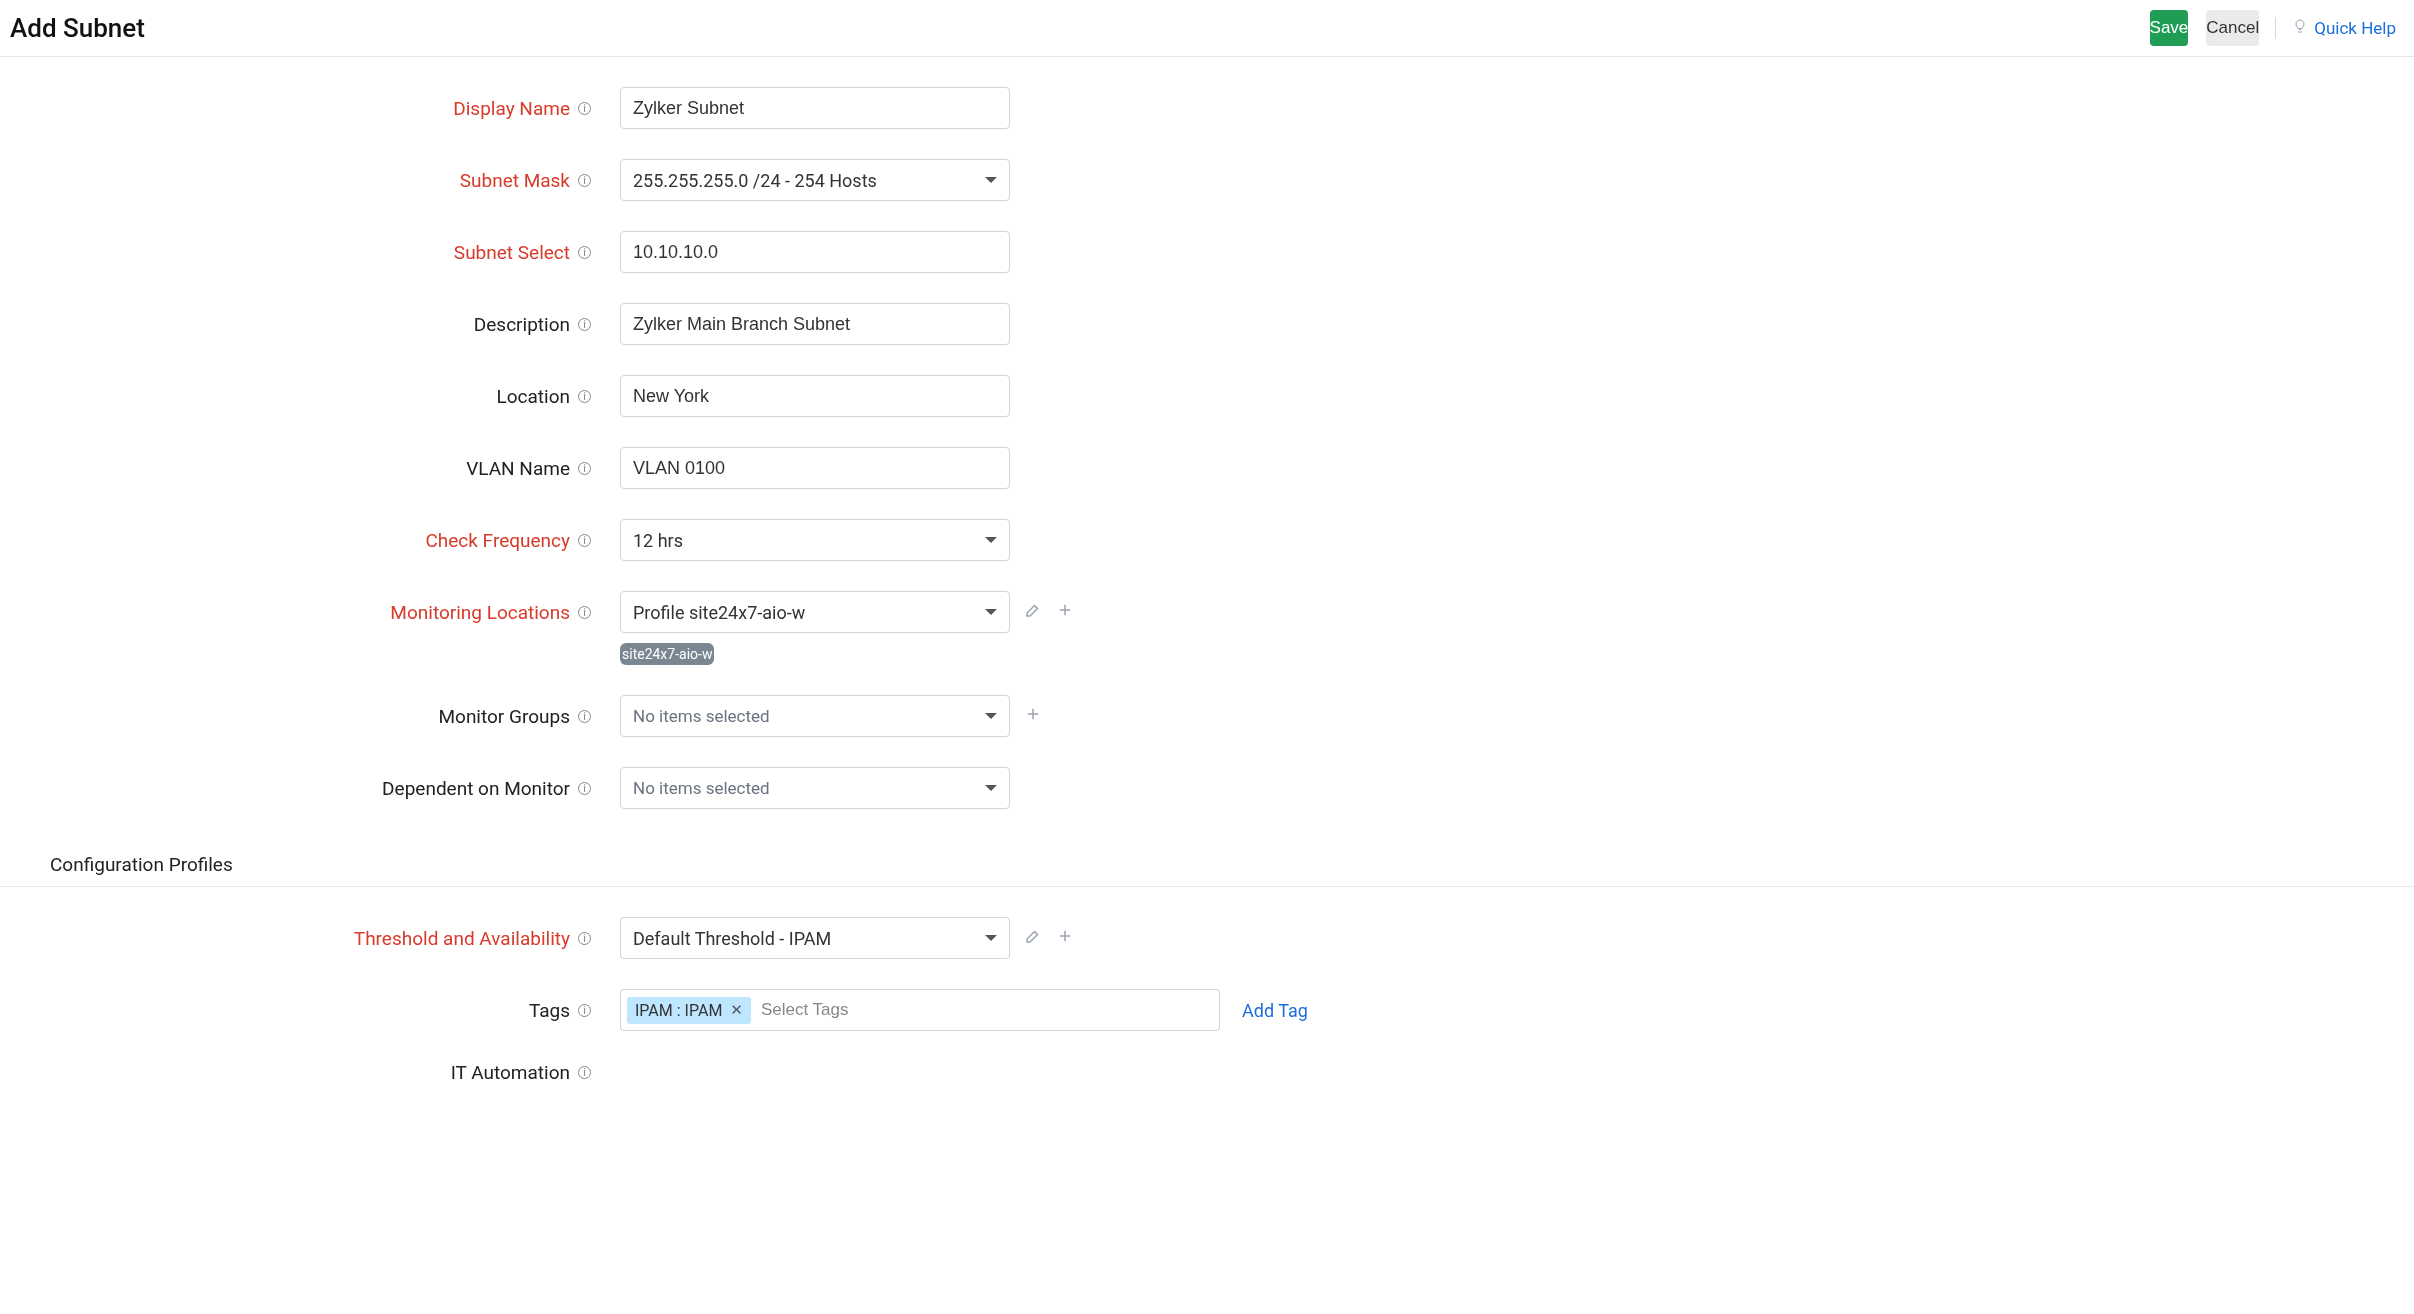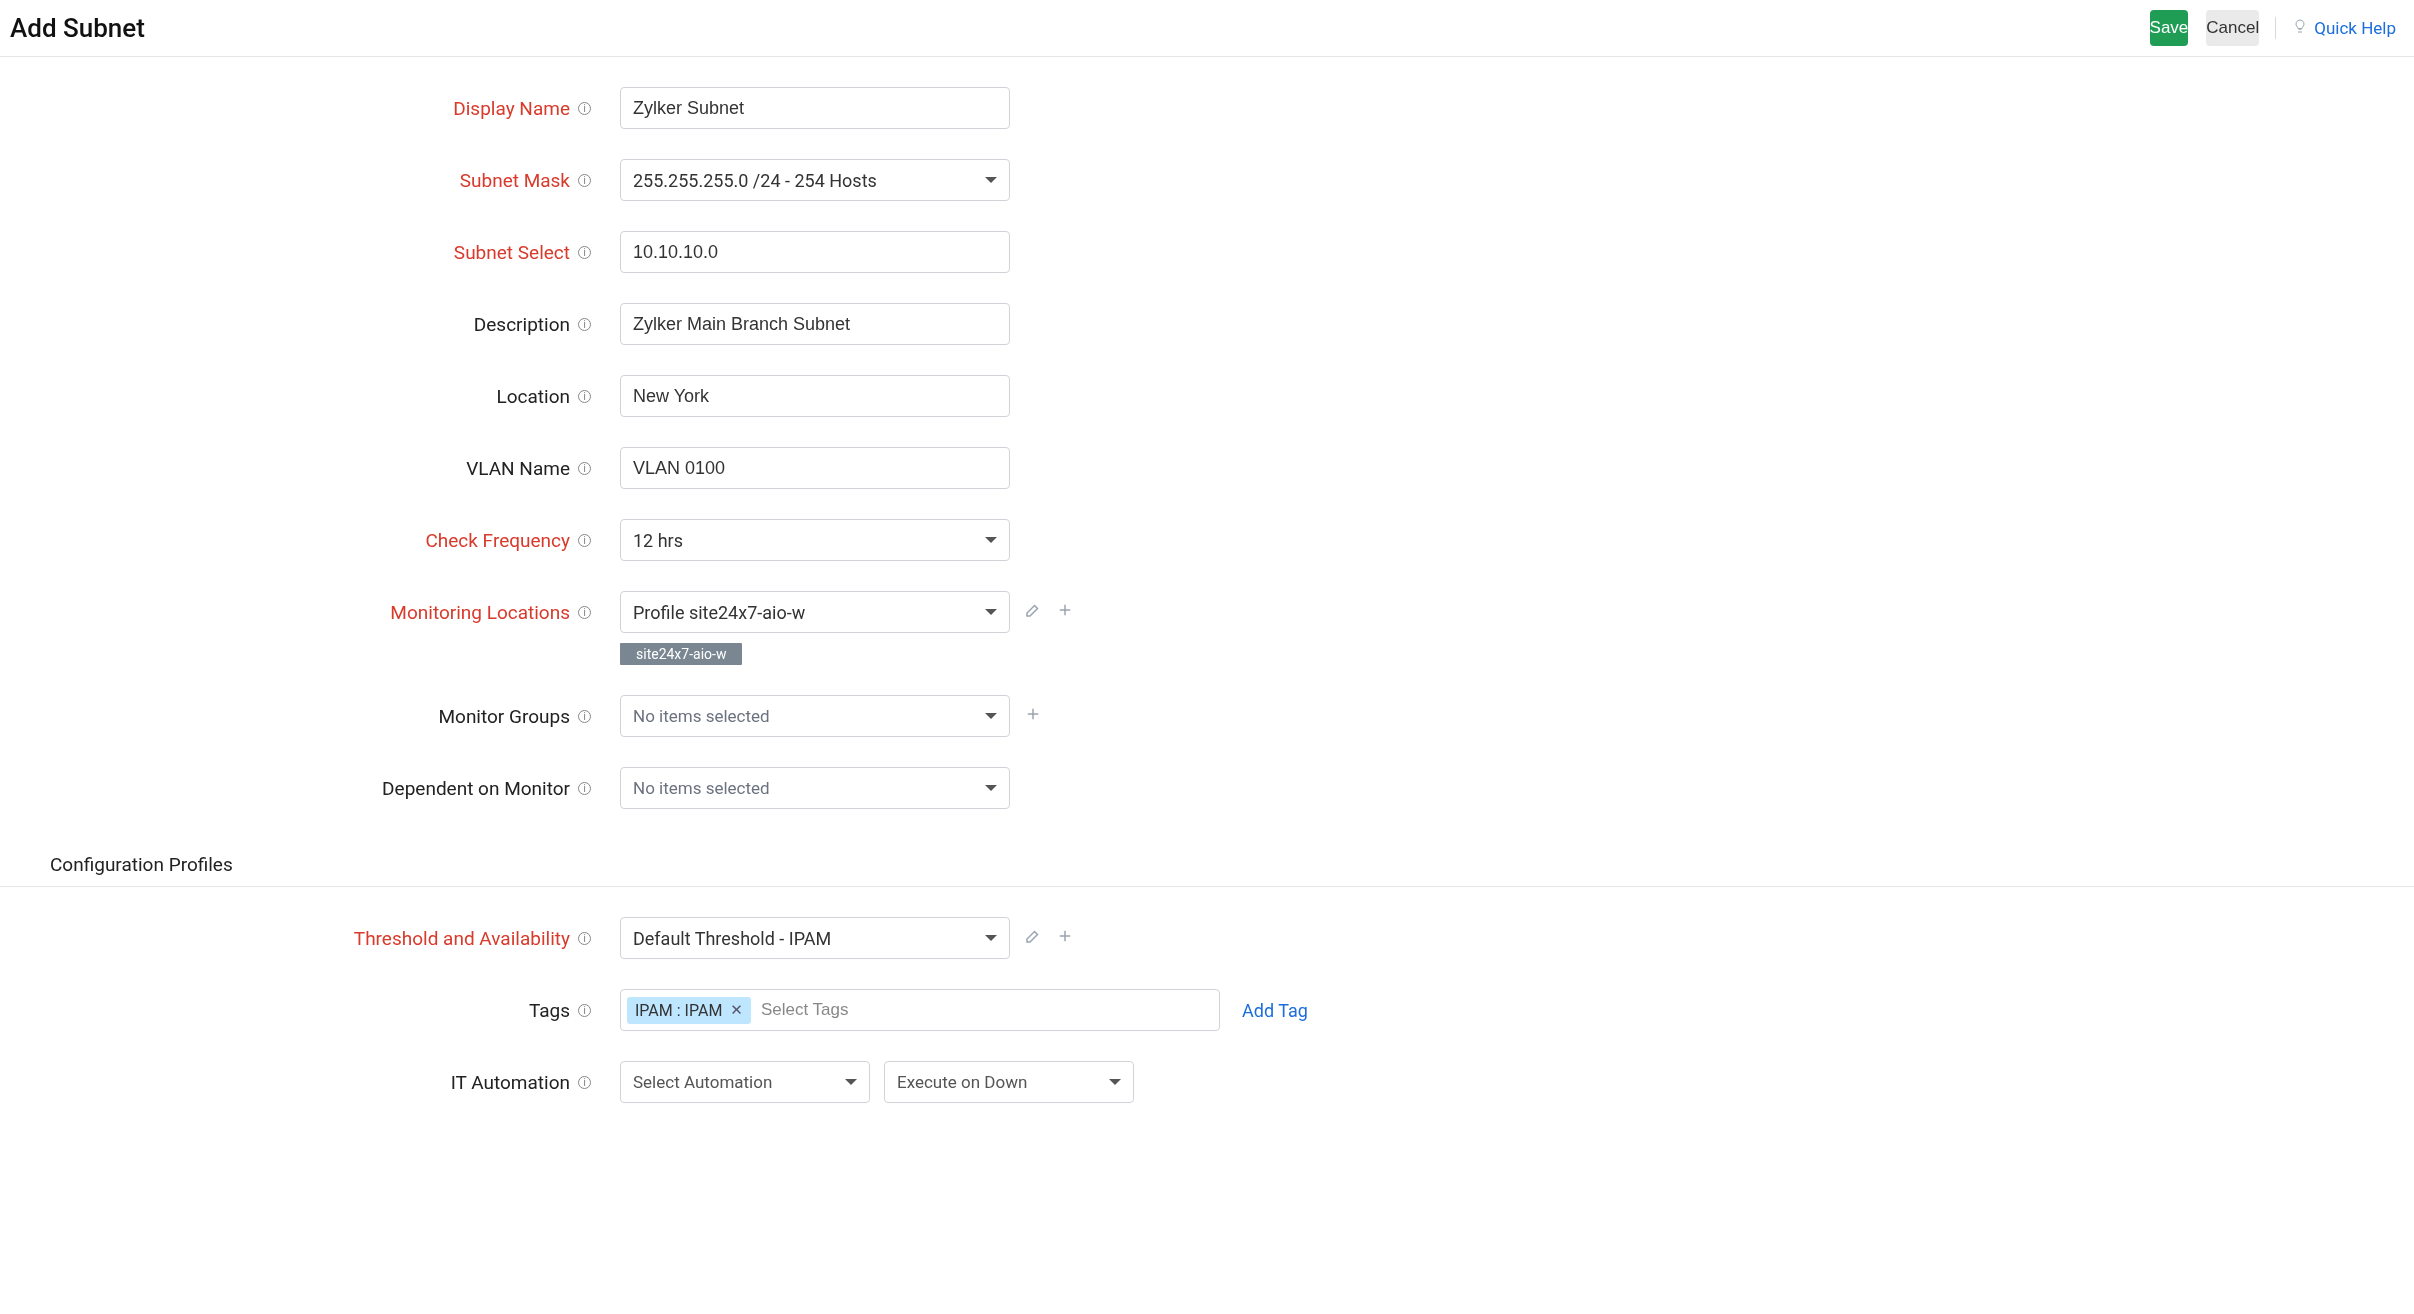--- a/index.html
+++ b/index.html
@@ -131,22 +131,22 @@
   }
   .side-icons svg { stroke:#9aa4b2; }
   .chip-row {
     display: flex;
     margin-top: 10px;
   }
   .chip {
     background: #7a8793;
     color: #fff;
     font-size: 14px;
-    padding: 3px 16px;
-    border-radius: 1px;
+    padding: 3px 2px;
+    border-radius: 6px;
   }
   .section-header {
     font-size: 19px;
     color: #222;
     padding: 10px 0 10px 50px;
     border-bottom: 1px solid #e6e6e6;
     margin: 34px 0 30px 0;
   }
   .tag-input-wrap {
     height: 42px;
@@ -457,26 +457,16 @@
     <div class="row">
       <div class="label-col">
         <span>IT Automation</span>
         <span class="info-icon">
             <svg width="15" height="15">
               <circle cx="7.5" cy="7.5" r="6"></circle>
               <text x="7.5" y="11" text-anchor="middle">i</text>
             </svg>
           </span>
       </div>
-      <div class="field-col" style="gap:14px;">
-        <div class="select-sm">
-          <span>Select Automation</span>
-          <span class="caret"></span>
-        </div>
-        <div class="select-sm">
-          <span>Execute on Down</span>
-          <span class="caret"></span>
-        </div>
-      </div>
     </div>
 
   </div>
 </div>
 
 </body></html>

